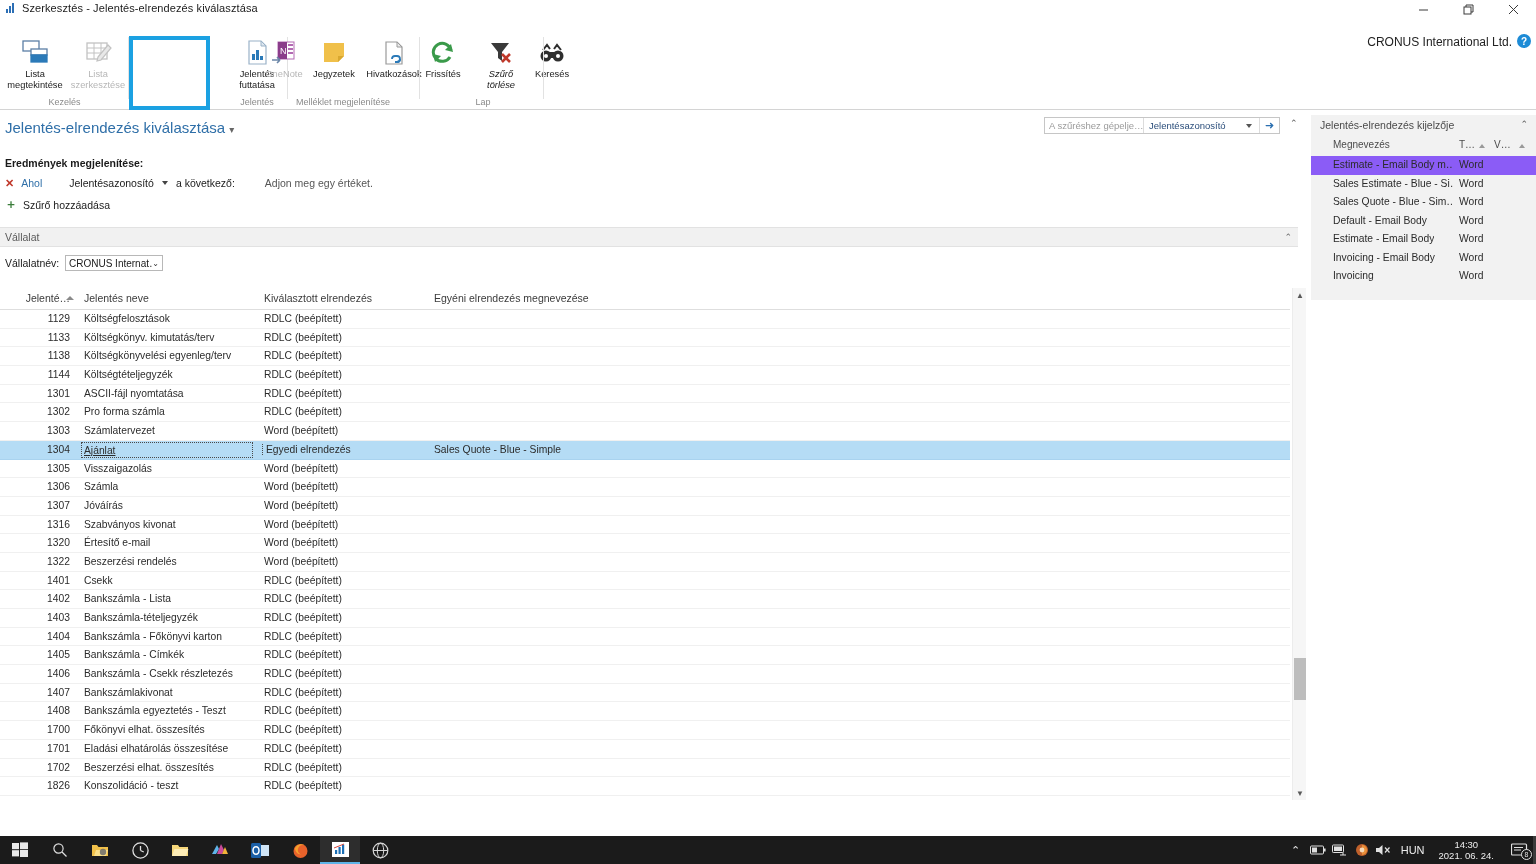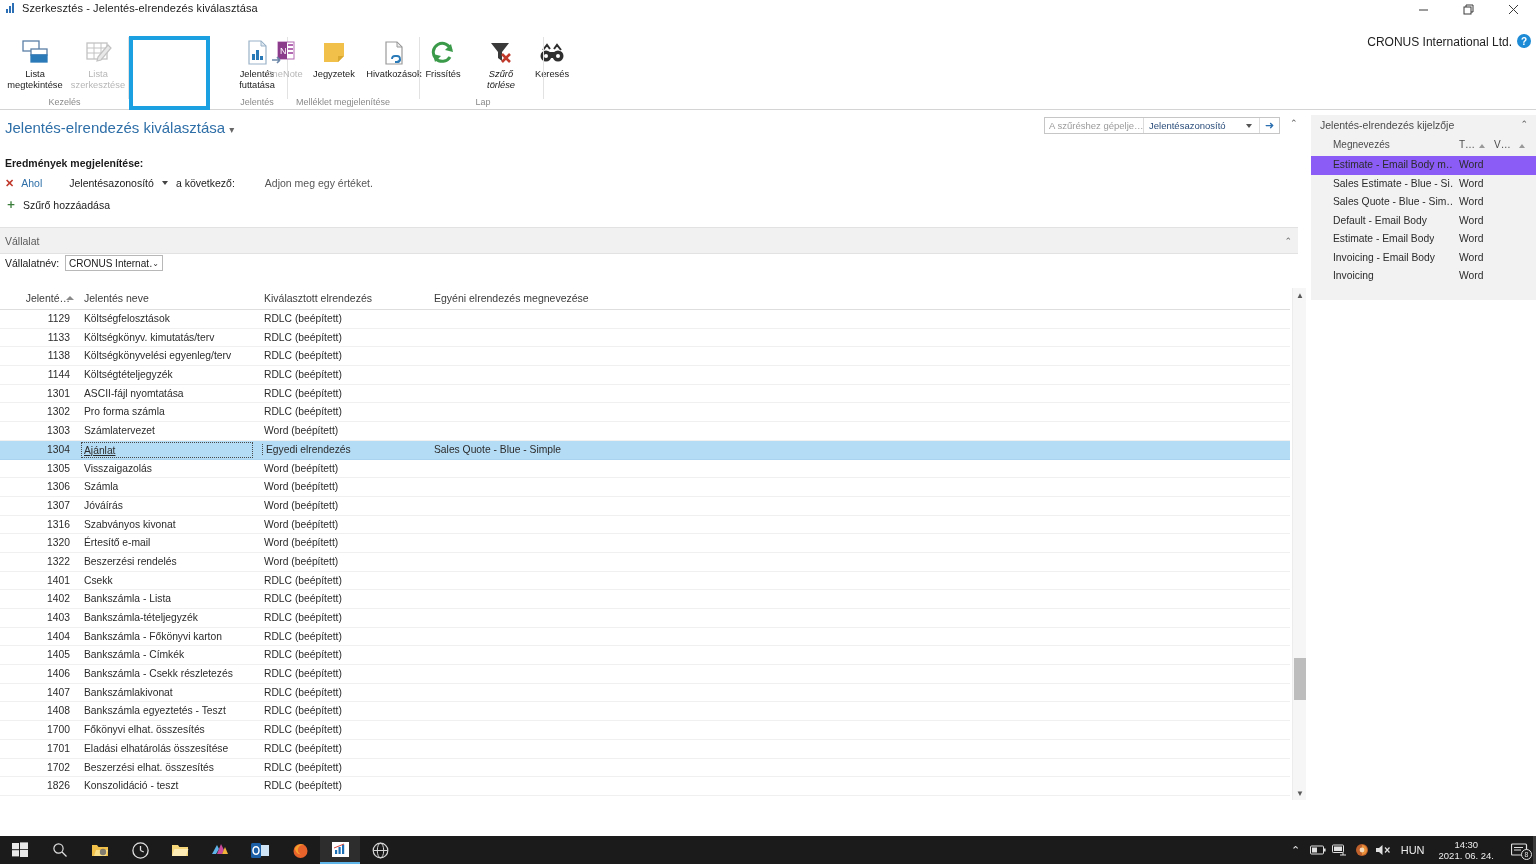--- a/index.html
+++ b/index.html
@@ -128,21 +128,21 @@
   #filter-row .ahol { color: #2f6fa8; margin-right: 27px; }
   #filter-row .fieldname { color: #1a1a1a; margin-right: 8px; }
   #filter-row .caret2 { width: 0; height: 0; border-left: 3px solid transparent; border-right: 3px solid transparent; border-top: 4px solid #444; margin-right: 8px; }
   #filter-row .cond { color: #1a1a1a; margin-right: 30px; }
   #filter-row .valhint { color: #555; }
   #addfilter-row { position: absolute; left: 5px; top: 86px; display:flex; align-items:center; font-size: 10.5px; color:#1a1a1a;}
   #addfilter-row .plus { color: #3a7d3a; font-weight: bold; font-size: 12px; margin-right: 6px; }
 
   
   #company-bar {
-    position: absolute; left: 0; top: 117px; width: 1298px; height: 27px;
+    position: absolute; left: 0; top: 117px; width: 1298px; height: 20px;
     background: #f1f1f1; border-top: 1px solid #e2e2e2; border-bottom: 1px solid #e2e2e2;
     display: flex; align-items: center;
   }
   #company-bar .ctitle { font-size: 10.5px; color: #5a5a5a; margin-left: 5px; }
   #company-bar .cchev { position: absolute; right: 6px; font-size: 9px; color: #666; }
   #company-row { position: absolute; left: 5px; top: 145px; display: flex; align-items: center; }
   #company-row .clabel { font-size: 10.5px; color: #1a1a1a; width: 60px; }
   #company-combo {
     width: 98px; height: 16px; border: 1px solid #b8b8b8; background:#fff;
     display:flex; align-items:center; font-size: 10px; color:#1a1a1a; padding-left:3px;

